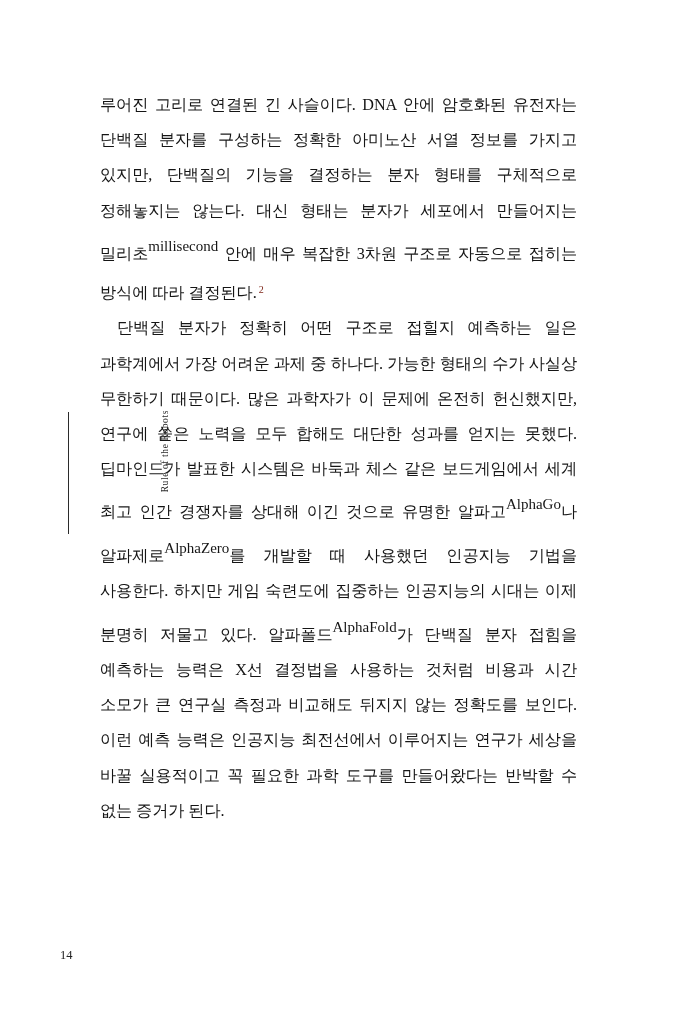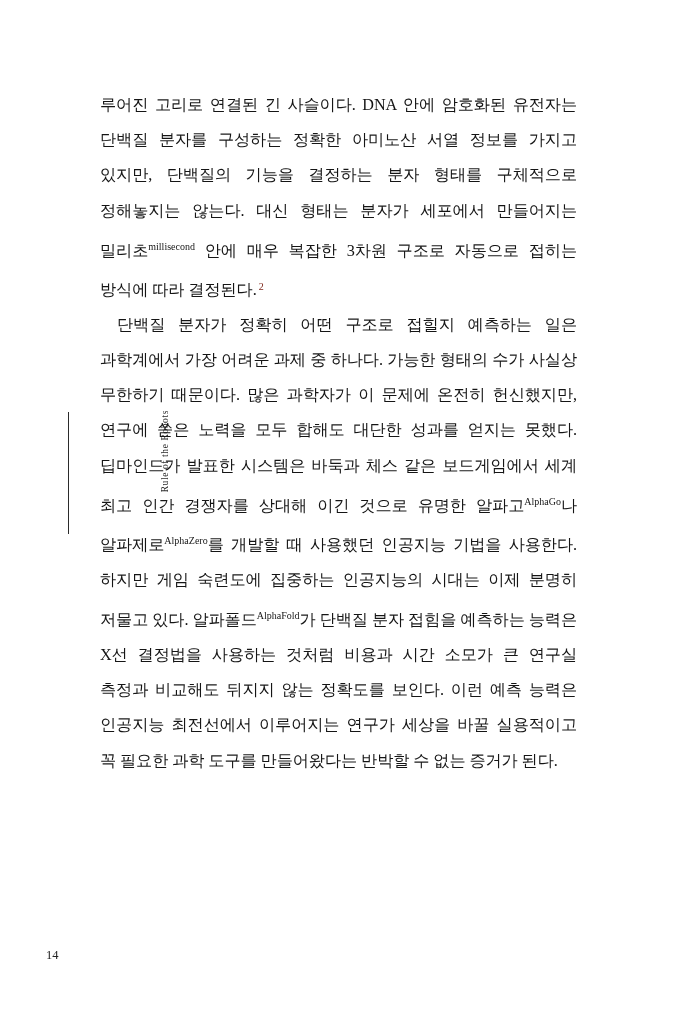--- a/index.html
+++ b/index.html
@@ -63,35 +63,35 @@
     color: #151515;
   }
   p.body-par + p.body-par {
     margin-top: 0;
   }
   p.indent {
     text-indent: 17px;
   }
 
   sup.gloss {
-    font-size: 10px;
+    font-size: 15px;
     vertical-align: 0.55em;
     letter-spacing: 0;
     font-family: "Liberation Serif", serif;
   }
   sup.footnote {
     font-size: 10px;
     vertical-align: 0.5em;
     color: #7a1f12;
     padding-left: 2px;
   }
 
   .folio {
     position: absolute;
-    left: 46px;
+    left: 60px;
     top: 948px;
     font-size: 12.5px;
     color: #222;
     font-family: "Liberation Serif", serif;
   }
 </style>
 </head>
 <body>
 
 <div class="page">

